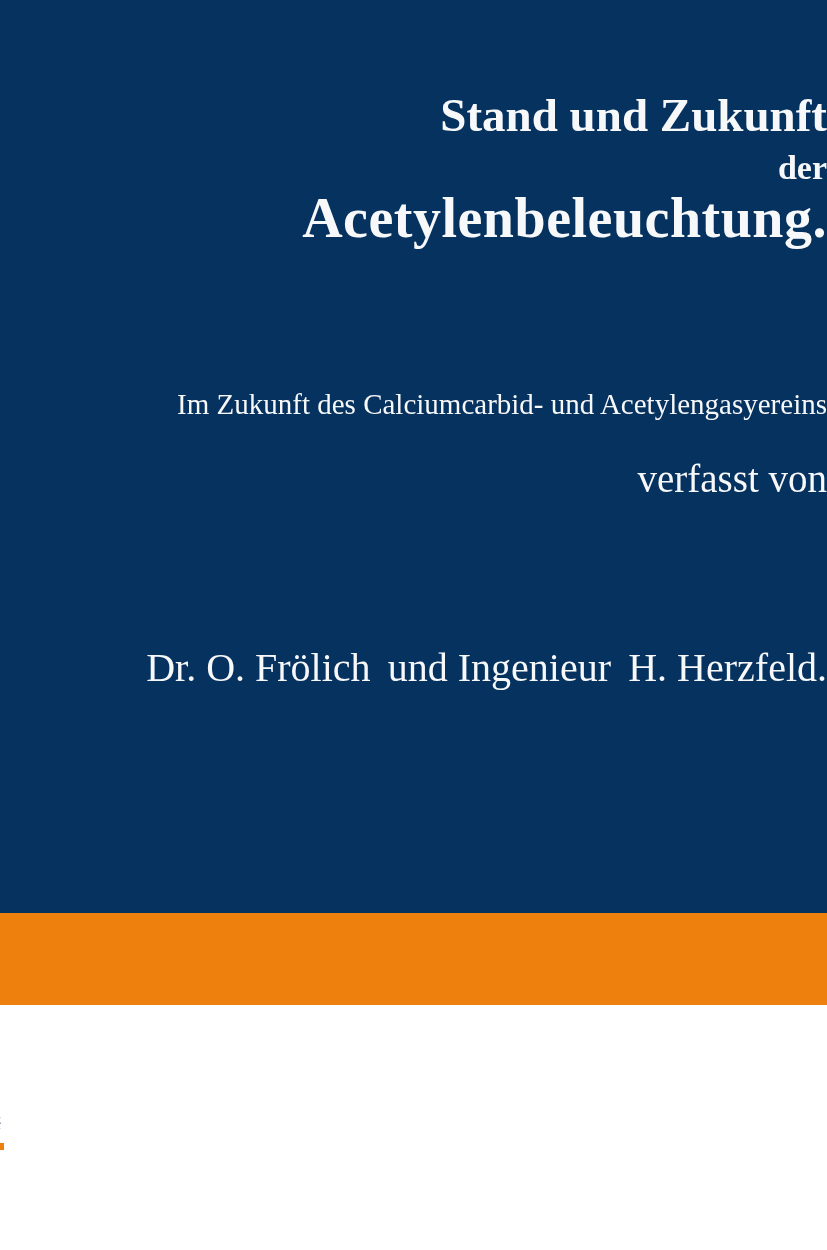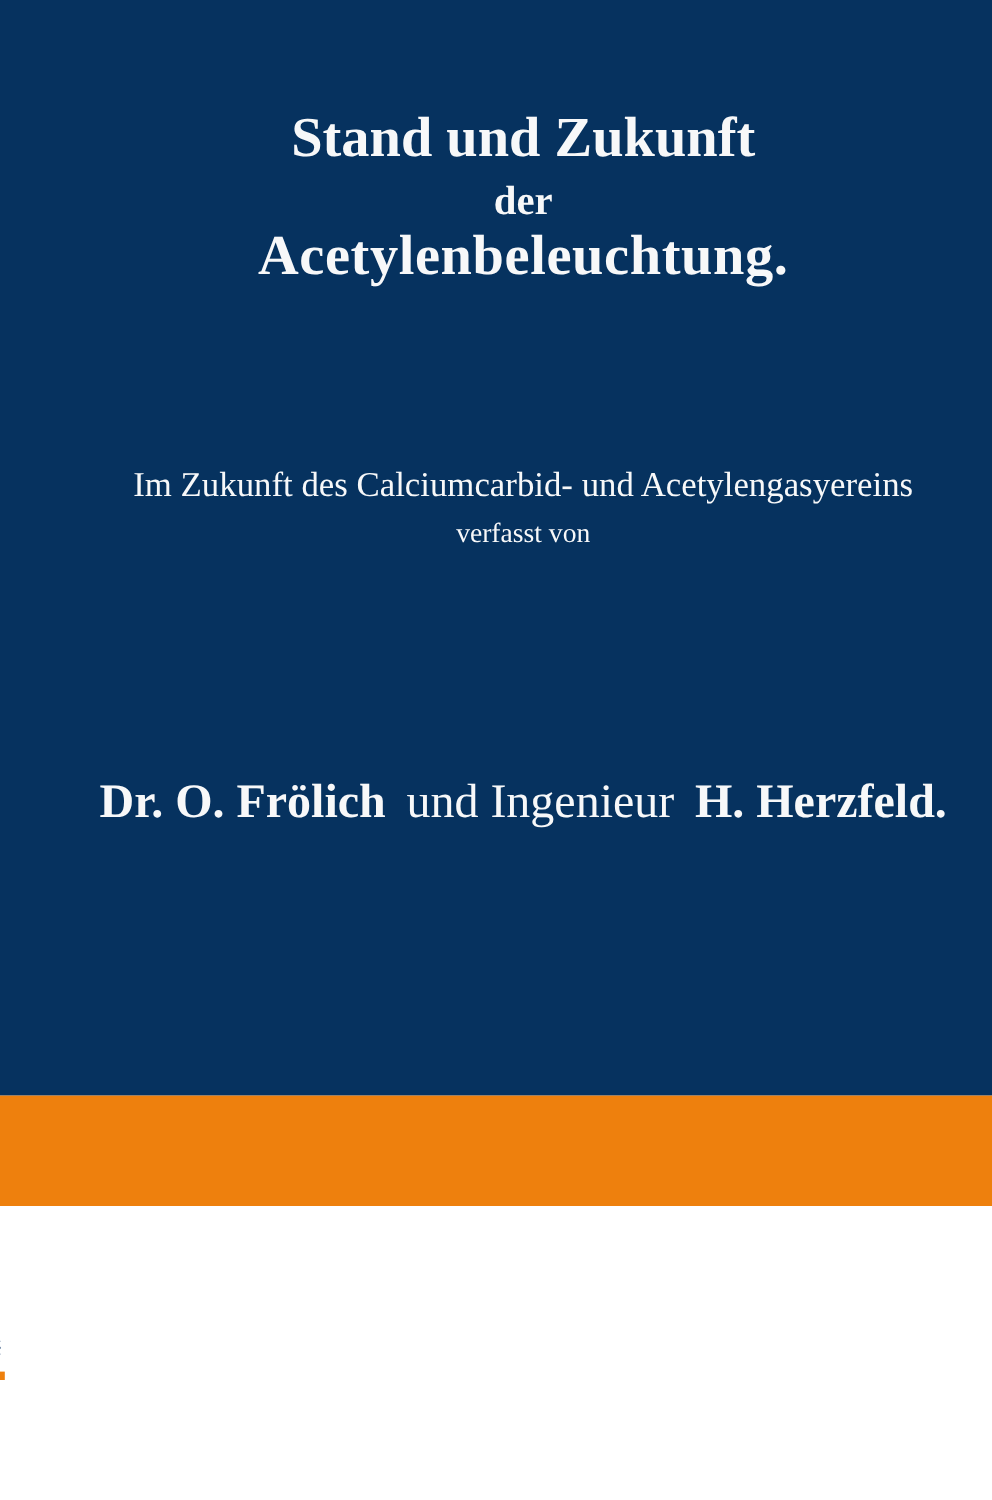--- a/index.html
+++ b/index.html
@@ -5,28 +5,28 @@
   html, body { margin: 0; padding: 0; background: #888; }
   .page {
     position: relative; width: 827px; height: 1250px; overflow: hidden;
     background: #ffffff; font-family: "Liberation Serif", "DejaVu Serif", serif;
     margin: 0 auto;
   }
   .navy-section { position: absolute; top: 0; left: 0; width: 100%; height: 913px; background: var(--navy, #06325f); }
   .orange-band  { position: absolute; top: 913px; left: 0; width: 100%; height: 92px; background: var(--orange, #ee800d); }
   .white-section{ position: absolute; top: 1005px; left: 0; width: 100%; height: 245px; background: #ffffff; }
 
-  .centered { position: absolute; left: 45px; right: 0; text-align: center; color: var(--text-white, #f7f8f9); white-space: nowrap; }
+  .centered { position: absolute; left: 45px; right: 0; text-align: right; color: var(--text-white, #f7f8f9); white-space: nowrap; }
   .title-line1 { top: 88px;  font-size: 47px; font-weight: bold; }
   .title-line2 { top: 149px; font-size: 34px; font-weight: bold; }
-  .title-line3 { top: 186px; font-size: 47px; font-weight: bold; letter-spacing: 0.5px; }
+  .title-line3 { top: 186px; font-size: 56px; font-weight: bold; letter-spacing: 0.5px; }
   .commission  { top: 388px; font-size: 29px; }
-  .byline      { top: 432px; font-size: 23px; }
+  .byline      { top: 456px; font-size: 39px; }
   .authors     { top: 644px; font-size: 40px; }
-  .authors .bold { font-weight: bold; }
+  .authors .bold { font-weight: normal; }
   .authors .connector { font-weight: normal; margin: 4px 0.18em; }
 
   .publisher-logo { position: absolute; left: 313px; top: 1104px; width: 260px; height: 90px; }
   .horse-icon { position: absolute; left: 0; top: 2px; width: 58px; height: 52px; }
   .logo-underline { position: absolute; left: 4px; top: 59px; width: 50px; height: 8px; background: var(--orange, #ee800d); }
   .wordmark { position: absolute; left: 68px; top: 14px; font-size: 47px; color: var(--logo-blue, #11396b); line-height: 1.1; }
 
   .partial-logo { position: absolute; left: 0; top: 1103px; width: 6px; height: 52px; overflow: hidden; }
   .partial-logo .inner { position: absolute; left: -40px; top: 0; width: 52px; }
   .partial-logo svg { display: block; width: 52px; height: 37px; }

